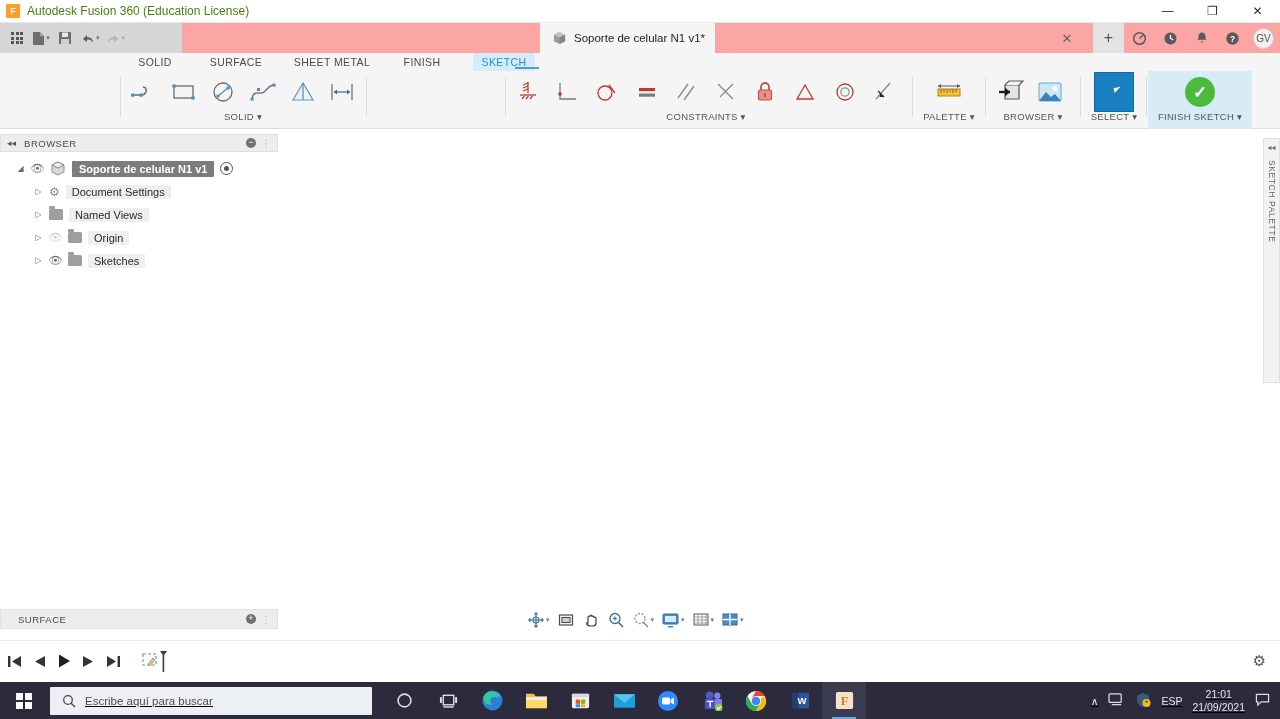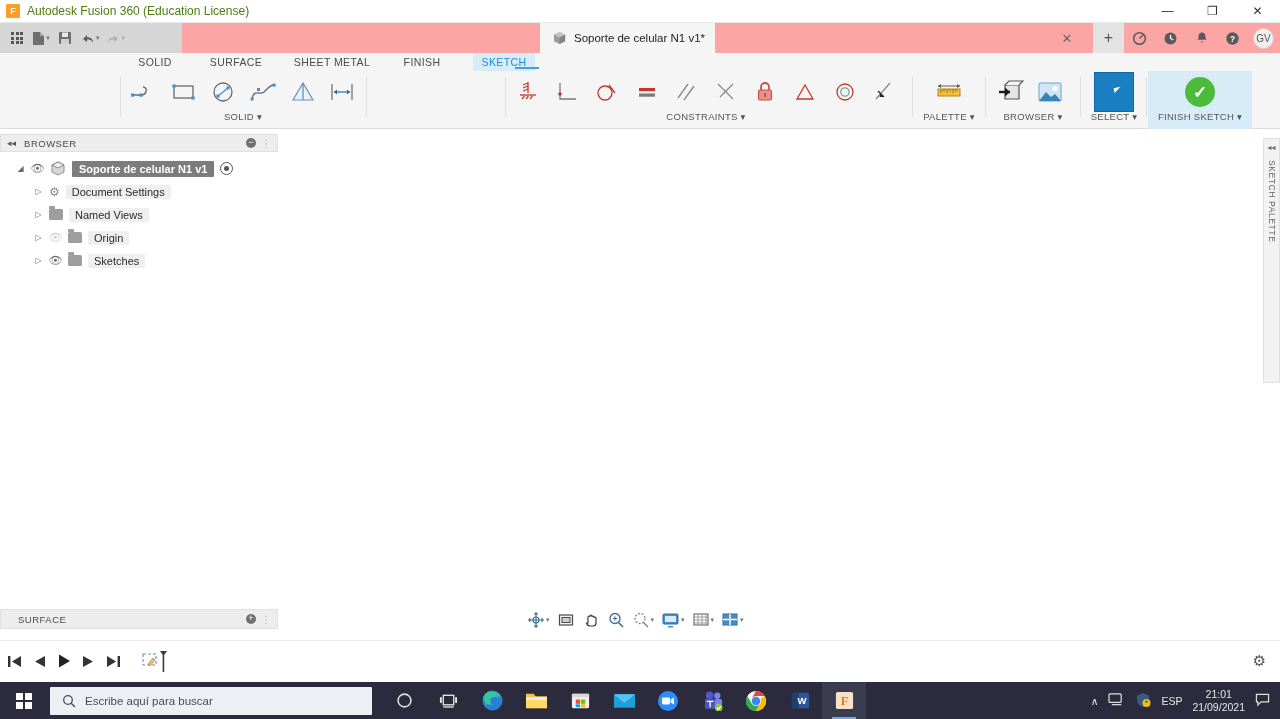--- a/index.html
+++ b/index.html
@@ -247,21 +247,21 @@
     align-items: center; gap: 9px;
   }
   .tl-btn { color: #3a3a3a; font-size: 13px; display: flex; align-items: center; }
   .settings-gear {
     position: absolute; right: 14px; top: 652px; color: #555; font-size: 15px;
   }
 
   
   .taskbar {
     position: absolute; left: 0; top: 682px; width: 1280px; height: 37px;
-    background: #2b2b3d; display: flex; align-items: center;
+    background: #2b2b3d; display: flex; align-items: center; text-decoration: underline;
   }
   .startbtn { width: 48px; height: 37px; display: flex; align-items: center; justify-content: center; }
   .winlogo { display: grid; grid-template-columns: 7px 7px; grid-template-rows: 7px 7px; gap: 2px; }
   .winlogo i { background: #fff; display: block; }
   .searchbox {
     width: 322px; height: 28px; background: #eceff3; border-radius: 1px;
     display: flex; align-items: center; gap: 9px; padding-left: 12px;
     margin-left: 2px;
   }
   .searchbox .stxt { font-size: 11.5px; color: #4b4b4b; }

